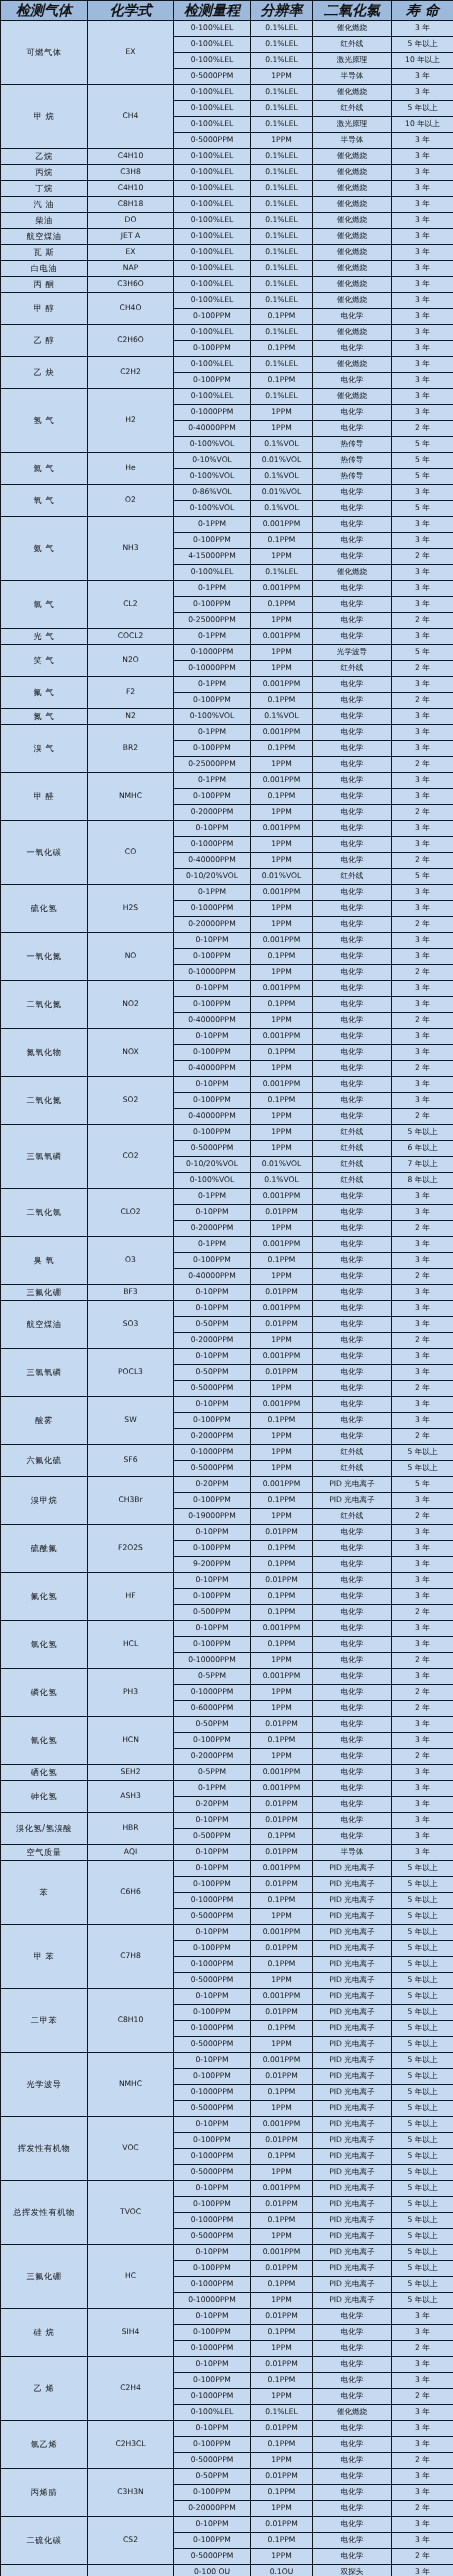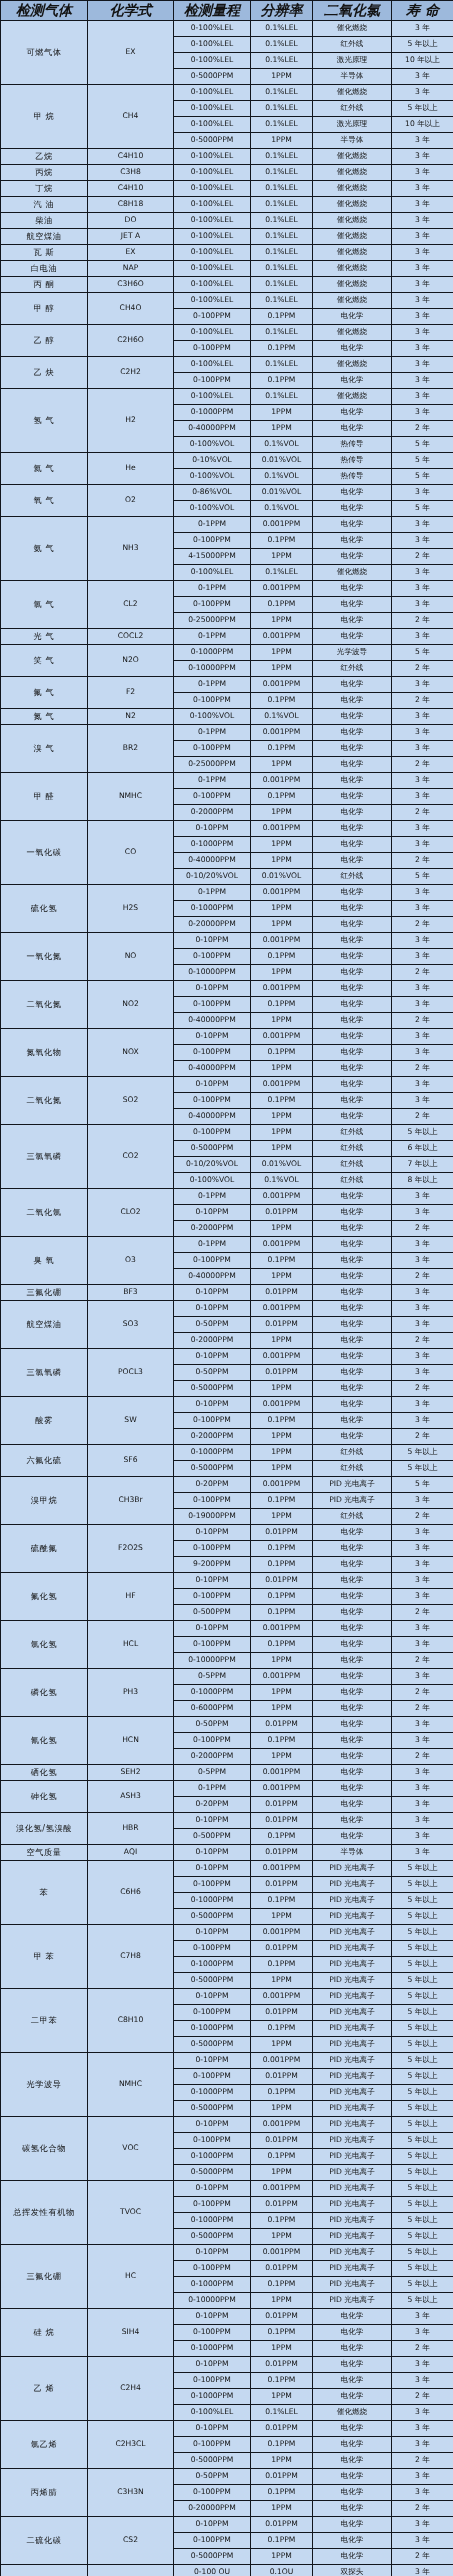--- a/index.html
+++ b/index.html
@@ -932,21 +932,21 @@
         <td>PID 光电离子</td>
         <td>5 年以上</td>
       </tr>
       <tr>
         <td>0-5000PPM</td>
         <td>1PPM</td>
         <td>PID 光电离子</td>
         <td>5 年以上</td>
       </tr>
       <tr class="group-start">
-        <td class="gas" rowspan="4">碳氢化合物</td>
+        <td class="gas" rowspan="4">挥发性有机物</td>
         <td class="formula" rowspan="4">VOC</td>
         <td>0-10PPM</td>
         <td>0.001PPM</td>
         <td>PID 光电离子</td>
         <td>5 年以上</td>
       </tr>
       <tr>
         <td>0-100PPM</td>
         <td>0.01PPM</td>
         <td>PID 光电离子</td>

